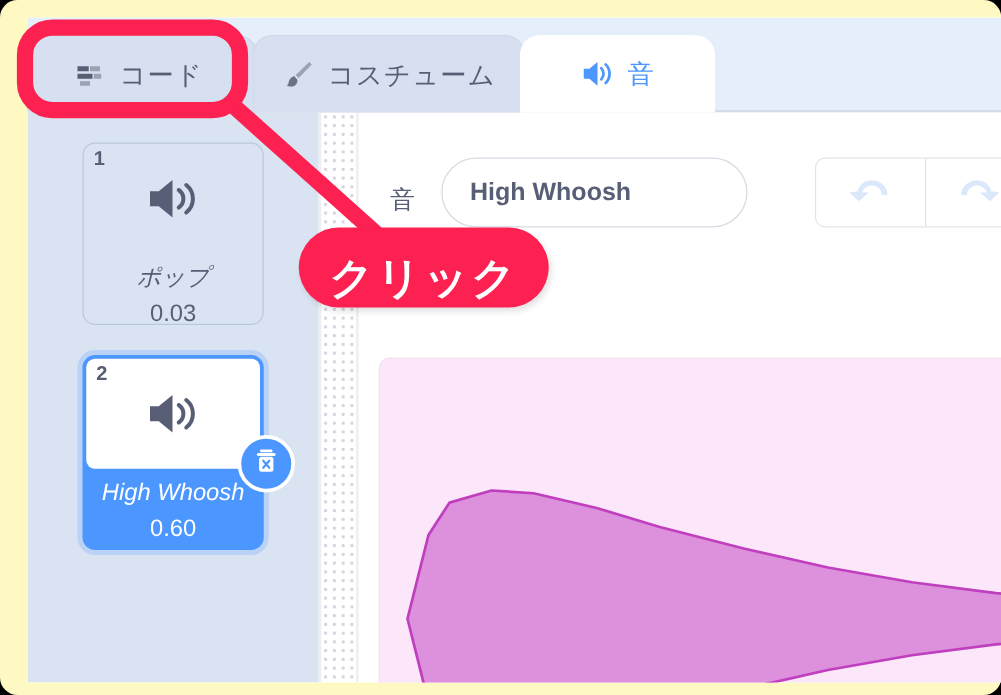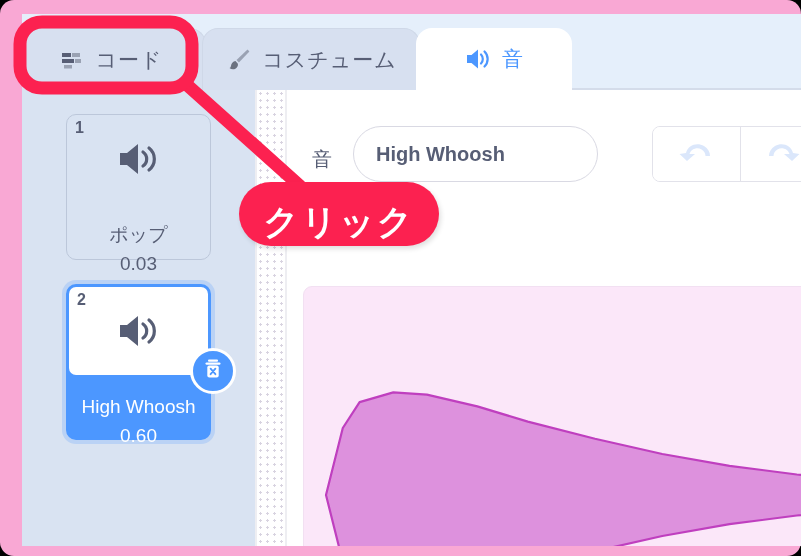--- a/index.html
+++ b/index.html
@@ -11,21 +11,21 @@
     background: #000000;
     font-family: "Liberation Sans", "DejaVu Sans", sans-serif;
     overflow: hidden;
   }
 
   
   #frame {
     position: absolute;
     left: 0; top: 0;
     width: 801px; height: 556px;
-    background: #f9a8d4;
+    background: #fef9c3;
     border-radius: 14px;
     overflow: hidden;
   }
 
   
   #app {
     position: absolute;
     left: 22px;
     top: 14px;
     width: 779px;
@@ -143,26 +143,27 @@
   .thumb-icon {
     position: absolute;
     left: 0; right: 0;
     top: 50%;
     transform: translateY(-50%);
     display: flex;
     justify-content: center;
   }
   .item-name {
     font-size: 19px;
-    margin-top: 20px;
+    margin-top: 8px;
     line-height: 1.25;
     white-space: nowrap;
     overflow: hidden;
     text-overflow: ellipsis;
     padding: 0 4px;
+    font-style: italic;
   }
   .item-duration {
     font-size: 19px;
     margin-top: 6px;
   }
 
   
   #delete-badge {
     position: absolute;
     left: 168px;

